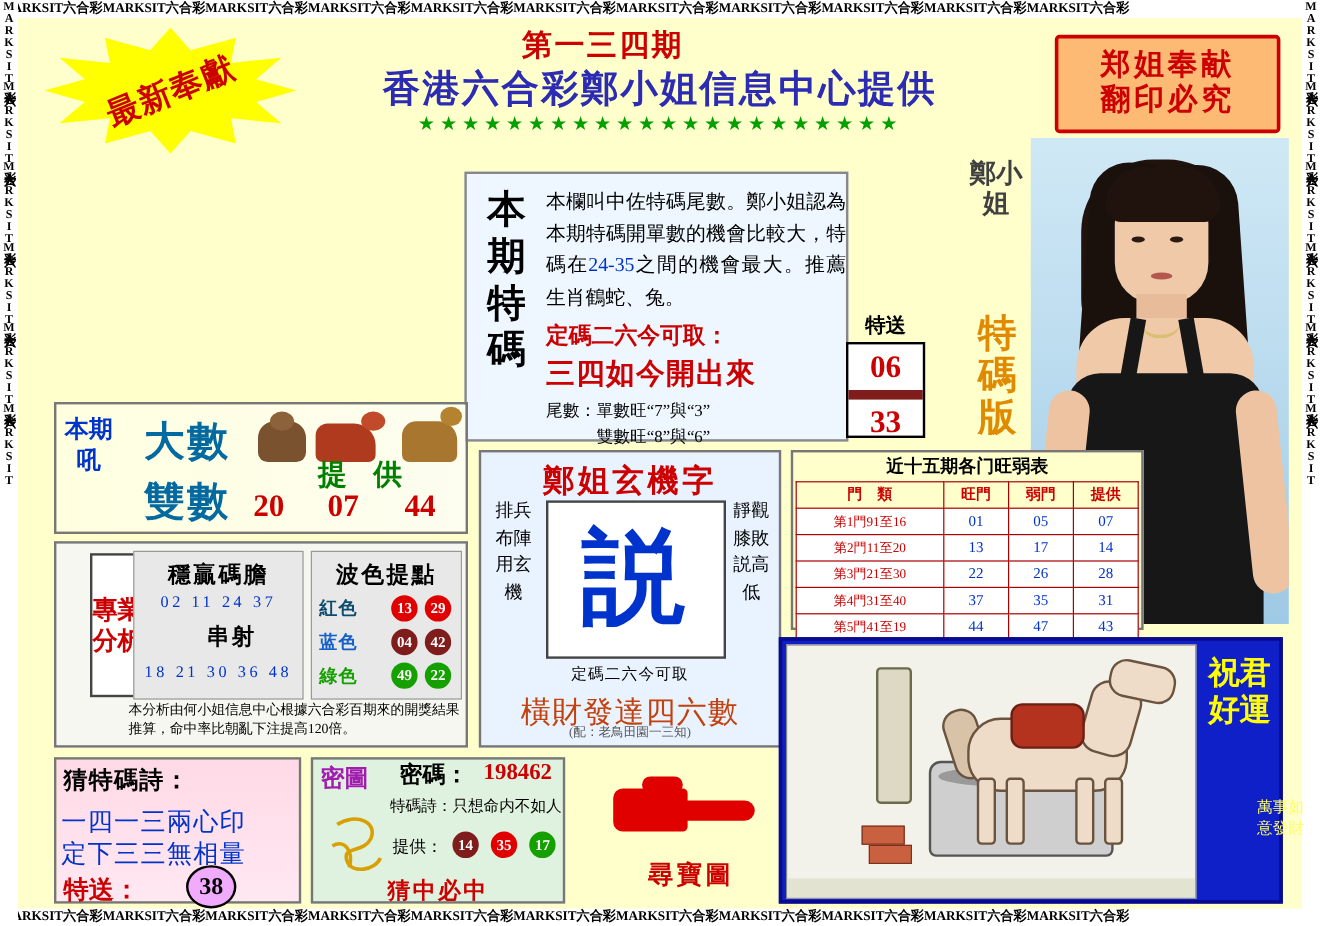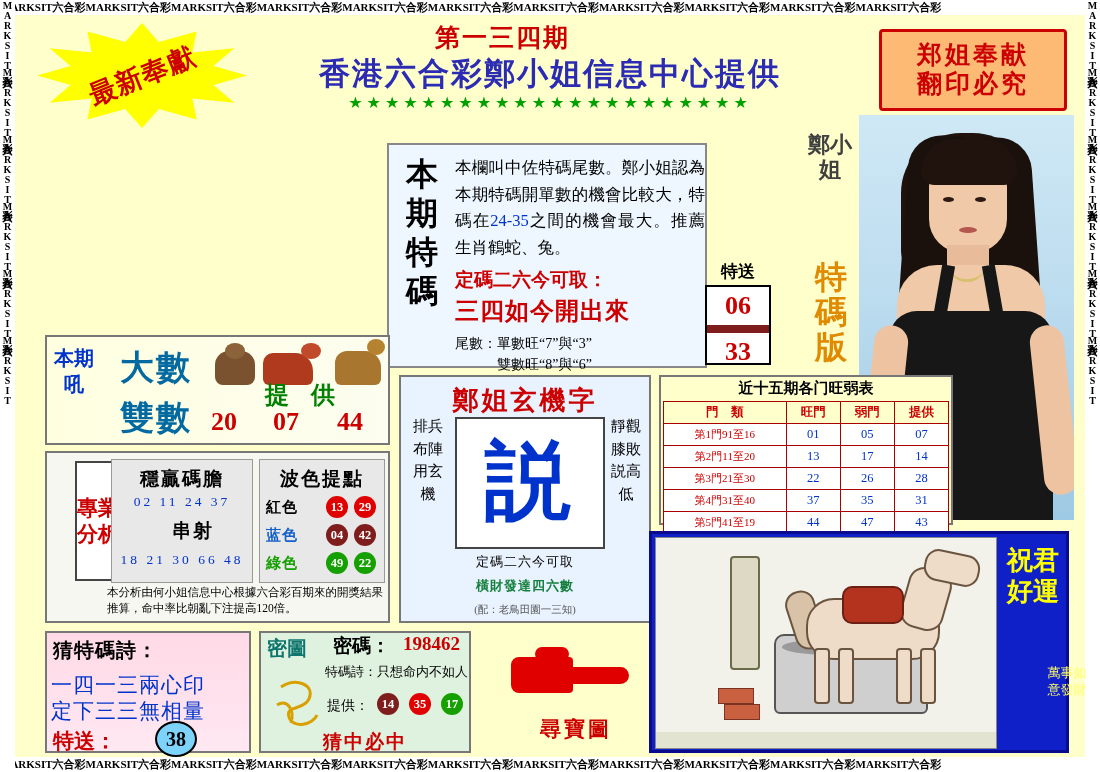--- a/index.html
+++ b/index.html
@@ -111,21 +111,21 @@
   .pro-foot{position:absolute;left:92px;top:570px;width:278px;font-family:"Liberation Serif",serif;font-size:11.5px;color:#000;line-height:1.35;}
 
   
   .p-xj{left:384px;top:360px;width:252px;height:248px;background:#e9f2ff;border:2px solid #777;}
   .xj-title{position:absolute;left:388px;top:368px;width:244px;text-align:center;font-family:"Liberation Serif",serif;font-weight:bold;font-size:26px;color:#cc0000;letter-spacing:3px;}
   .xj-inner{position:absolute;left:440px;top:402px;width:146px;height:128px;background:#fff;border:2px solid #444;}
   .xj-big{position:absolute;left:440px;top:400px;width:146px;height:132px;line-height:132px;text-align:center;font-family:"Liberation Serif",serif;font-size:86px;color:#0033cc;font-weight:bold;}
   .xj-l{position:absolute;left:392px;top:400px;width:42px;text-align:center;font-family:"Liberation Serif",serif;font-size:15px;color:#000;line-height:1.5;}
   .xj-r{position:absolute;left:590px;top:400px;width:42px;text-align:center;font-family:"Liberation Serif",serif;font-size:15px;color:#000;line-height:1.5;}
   .xj-b1{position:absolute;left:388px;top:538px;width:244px;text-align:center;font-family:"Liberation Serif",serif;font-size:13px;color:#000;letter-spacing:1px;}
-  .xj-b2{position:absolute;left:388px;top:562px;width:244px;text-align:center;font-family:"Liberation Serif",serif;font-size:13px;color:#15803d;letter-spacing:1px;font-weight:bold;}
+  .xj-b2{position:absolute;left:388px;top:562px;width:244px;text-align:center;font-family:"Liberation Serif",serif;font-size:25px;color:#c2410c;letter-spacing:1px;}
   .xj-b3{position:absolute;left:388px;top:588px;width:244px;text-align:center;font-family:"Liberation Serif",serif;font-size:10.5px;color:#555;}
 
   
   .p-tab{left:644px;top:360px;width:294px;height:150px;background:#ffffcc;border:2px solid #777;}
   .tab-title{position:absolute;left:646px;top:364px;width:290px;text-align:center;font-family:"Liberation Serif",serif;font-weight:bold;font-size:15px;color:#000;}
   table.wt{position:absolute;left:648px;top:386px;width:286px;border-collapse:collapse;background:#ffffff;}
   table.wt th,table.wt td{border:1px solid #aa0000;height:19px;text-align:center;font-family:"Liberation Serif",serif;font-size:12.5px;color:#cc0000;}
   table.wt th{background:#ffffcc;font-weight:bold;}
   table.wt td.v{color:#0033cc;}
   table.wt td.lbl{color:#cc0000;font-size:11px;}
@@ -150,25 +150,25 @@
   .grass{position:absolute;left:0;bottom:0;width:340px;height:16px;background:#e3e3d2;}
   .bless{position:absolute;left:990px;top:530px;width:56px;text-align:center;font-family:"Liberation Serif",serif;font-weight:bold;font-size:26px;color:#ffff00;line-height:1.2;}
   .bless2{position:absolute;left:996px;top:650px;width:44px;text-align:center;font-family:"Liberation Serif",serif;font-size:13px;color:#ffff66;line-height:1.3;margin-left:34px;}
 
   
   .p-poem{left:30px;top:616px;width:206px;height:122px;background:linear-gradient(180deg,#ffd9e6,#ffe8f2);border:2px solid #777;}
   .poem-t{position:absolute;left:38px;top:622px;font-family:"Liberation Serif",serif;font-weight:bold;font-size:20px;color:#000;letter-spacing:1px;}
   .poem-l1{position:absolute;left:36px;top:656px;width:196px;font-family:"Liberation Serif",serif;font-size:21px;color:#0033cc;letter-spacing:1px;}
   .poem-l2{position:absolute;left:36px;top:682px;width:196px;font-family:"Liberation Serif",serif;font-size:21px;color:#0033cc;letter-spacing:1px;}
   .poem-ts{position:absolute;left:38px;top:712px;font-family:"Liberation Serif",serif;font-weight:bold;font-size:21px;color:#cc0000;}
-  .poem-ball{position:absolute;left:140px;top:706px;width:38px;height:32px;border:2px solid #000;border-radius:50%;background:#7dd3fc;text-align:center;line-height:32px;font-family:"Liberation Serif",serif;font-weight:bold;font-size:20px;color:#000;}
+  .poem-ball{position:absolute;left:140px;top:706px;width:38px;height:32px;border:2px solid #000;border-radius:50%;background:#f0abfc;text-align:center;line-height:32px;font-family:"Liberation Serif",serif;font-weight:bold;font-size:20px;color:#000;}
 
   
   .p-mi{left:244px;top:616px;width:212px;height:122px;background:#dff2df;border:2px solid #777;}
-  .mi-t{position:absolute;left:252px;top:620px;font-family:"Liberation Serif",serif;font-weight:bold;font-size:20px;color:#0f766e;}
+  .mi-t{position:absolute;left:252px;top:620px;font-family:"Liberation Serif",serif;font-weight:bold;font-size:20px;color:#a21caf;}
   .mi-c{position:absolute;left:318px;top:618px;font-family:"Liberation Serif",serif;font-weight:bold;font-size:19px;color:#000;}
   .mi-code{position:absolute;left:388px;top:618px;font-family:"Liberation Serif",serif;font-weight:bold;font-size:19px;color:#cc0000;}
   .mi-p{position:absolute;left:310px;top:648px;font-family:"Liberation Serif",serif;font-size:13px;color:#000;}
   .mi-g{position:absolute;left:312px;top:682px;font-family:"Liberation Serif",serif;font-size:14px;color:#000;}
   .mi-balls{position:absolute;left:362px;top:678px;width:100px;height:24px;}
   .mi-balls .ball{position:absolute;top:0;}
   .mi-foot{position:absolute;left:246px;top:714px;width:208px;text-align:center;font-family:"Liberation Serif",serif;font-weight:bold;font-size:19px;color:#cc0000;letter-spacing:2px;}
   .seal{position:absolute;left:256px;top:660px;width:54px;height:62px;}
   .seal svg{width:54px;height:62px;}
 
@@ -264,26 +264,26 @@
     </div>
 
     <div class="panel p-pro"></div>
     <div class="pro-left">
       <span>專業分析</span>
     </div>
     <div class="subbox b1">
       <div class="bt" style="top:6px;">穩贏碼膽</div>
       <div class="rowline" style="top:34px;">02 11 24 37</div>
       <div class="cs" style="top:58px;">串射</div>
-      <div class="rowline" style="top:92px;">18 21 30 66 48</div>
+      <div class="rowline" style="top:92px;">18 21 30 36 48</div>
     </div>
     <div class="subbox b2">
       <div class="bt" style="top:6px;">波色提點</div>
       <div class="colorrow" style="top:36px;">
-        <span class="cname" style="color:#000000;">紅色</span>
+        <span class="cname" style="color:#0c4a6e;">紅色</span>
         <span class="ball r" style="left:60px;">13</span>
         <span class="ball r" style="left:88px;">29</span>
       </div>
       <div class="colorrow" style="top:64px;">
         <span class="cname" style="color:#1560c8;">蓝色</span>
         <span class="ball b" style="left:60px;">04</span>
         <span class="ball b" style="left:88px;">42</span>
       </div>
       <div class="colorrow" style="top:92px;">
         <span class="cname" style="color:#16a000;">綠色</span>

